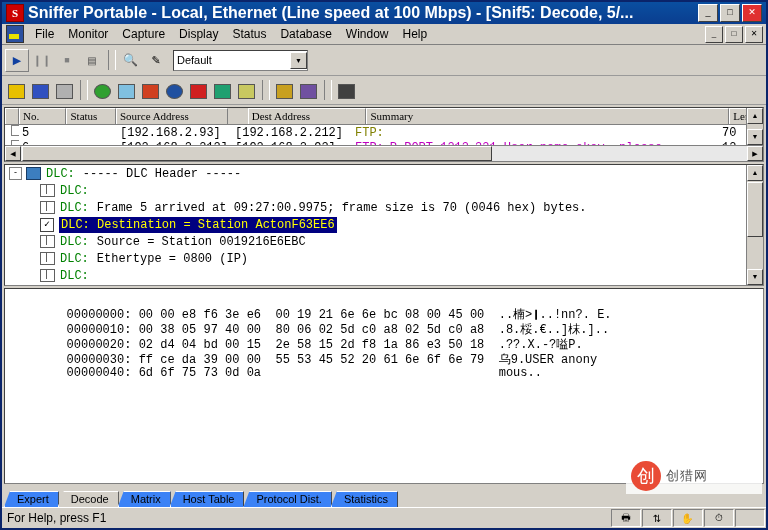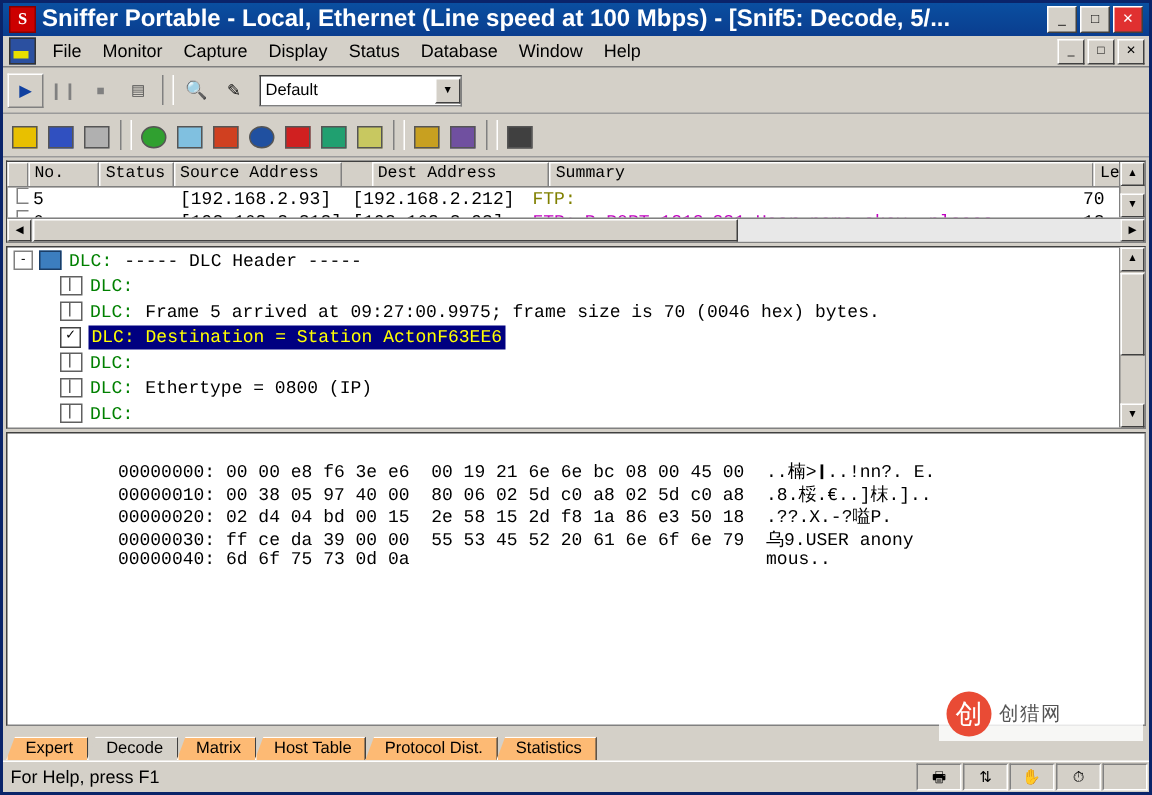--- a/index.html
+++ b/index.html
@@ -107,21 +107,21 @@
     margin:2px;position:relative;box-sizing:border-box;
   }
   .grid-header{
     display:flex;height:16px;background:#d4d0c8;font-size:11px;
     border-bottom:1px solid #808080;
   }
   .gh{
     border-right:1px solid #808080;
     border-top:1px solid #fff;border-left:1px solid #fff;
     padding:1px 3px;box-sizing:border-box;white-space:nowrap;overflow:hidden;
-    font-family:Liberation Mono, monospace;
+    font-family:Liberation Serif, serif;
   }
   .grid-row{
     display:flex;height:15px;font-family:"Liberation Mono", monospace;
     font-size:12px;align-items:center;
   }
   .gc{padding:0 3px;box-sizing:border-box;white-space:nowrap;overflow:hidden;}
   .cb{
     width:11px;height:11px;border:1px solid #808080;background:#fff;
     display:inline-block;margin:1px 3px;box-sizing:border-box;
   }
@@ -149,21 +149,21 @@
   .checkicon{
     width:12px;height:12px;margin-right:5px;display:inline-block;
     background:#fff;border:1px solid #444;position:relative;color:#000;
     font-size:10px;line-height:11px;text-align:center;
   }
   .sel-row{background:#000080;color:#ffff00;}
 
   
   .hex-row{
     height:15px;font-family:"Liberation Mono", monospace;font-size:12px;
-    white-space:pre;padding-left:16px;color:#000;
+    white-space:pre;padding-left:4px;color:#000;
   }
 
   
   .vscroll{
     position:absolute;right:0;top:0;width:16px;bottom:0;background:#d4d0c8;
     border-left:1px solid #808080;
   }
   .hscroll{
     position:absolute;left:0;right:0;bottom:0;height:16px;background:#e8e8e8;
     border-top:1px solid #808080;
@@ -176,21 +176,21 @@
   .sthumb{
     background:#d4d0c8;border:1px solid #fff;
     border-right-color:#404040;border-bottom-color:#404040;box-sizing:border-box;
   }
 
   
   .tabstrip{
     position:absolute;left:2px;bottom:21px;height:17px;display:flex;align-items:flex-end;
   }
   .tab{
-    height:16px;background:#fdba74;
+    height:16px;background:#3b82f6;
     border:1px solid #fff;border-right-color:#404040;border-bottom:none;
     font-size:11px;padding:1px 9px 0 9px;margin-right:-1px;
     box-sizing:border-box;position:relative;
     font-family:"Liberation Sans", sans-serif;
     clip-path:polygon(0 100%, 6px 0, 100% 0, 100% 100%);
     padding-left:12px;
   }
   .tab.active{background:#d4d0c8;font-weight:normal;}
 
   
@@ -383,20 +383,21 @@
       <div class="tree-row" style="padding-left:35px;">
         <span class="checkicon">✓</span>
         <span class="sel-row" style="padding:1px 2px;">
           <span>DLC:</span><span style="white-space:pre;"> </span><span>Destination = Station ActonF63EE6</span>
         </span>
       </div>
 
       <div class="tree-row" style="padding-left:35px;">
         <span class="bookicon"></span>
         <span style="color:#008000;">DLC:</span>
+        <span style="margin-left:8px;">Source      = Station 0019216E6EBC</span>
       </div>
 
       <div class="tree-row" style="padding-left:35px;">
         <span class="bookicon"></span>
         <span style="color:#008000;">DLC:</span>
         <span style="margin-left:8px;">Ethertype   = 0800 (IP)</span>
       </div>
 
       <div class="tree-row" style="padding-left:35px;">
         <span class="bookicon"></span>

